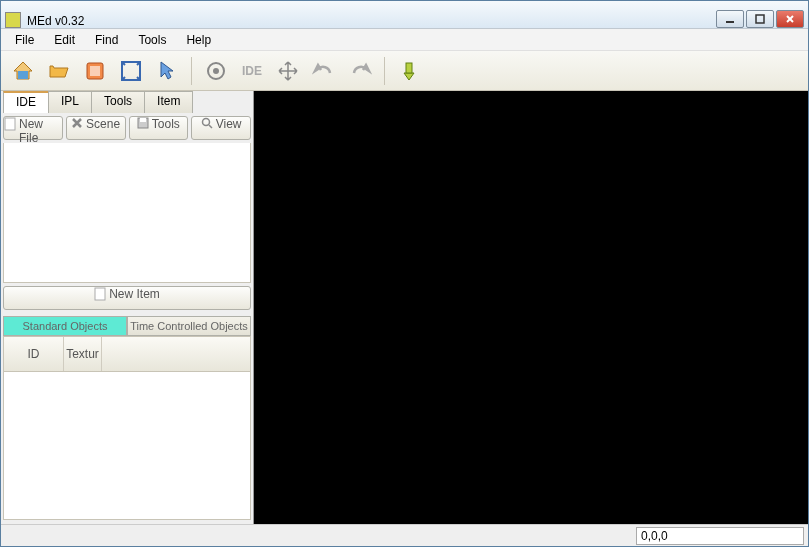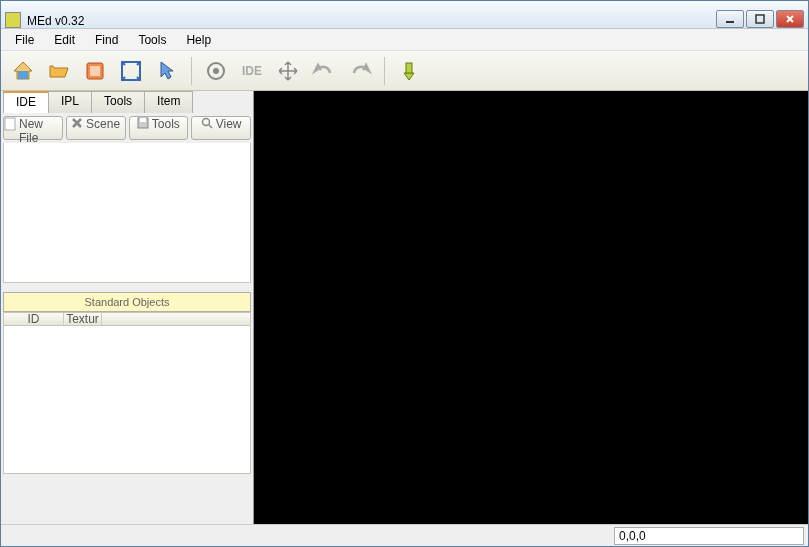--- a/index.html
+++ b/index.html
@@ -83,36 +83,36 @@
     border:1px solid #c8c4b6; border-top:none; background:#fff;
   }
   .listbox.tall { height:140px;}
   .listbox.short { height:148px;}
   .sub-tabs { display:flex; margin-top:3px;}
   .sub-tab {
     flex:1; text-align:center; padding:3px 2px;
     border:1px solid #b0b0a8; background:linear-gradient(#f4f2ea,#e4e2d6);
     color:#666; cursor:default; font-size:11px;
   }
-  .sub-tab.active { background:#fef9c3;}
+  .sub-tab.active { background:#5eead4;}
   .cols-head {
-    display:flex; height:14px; border:1px solid #c8c4b6;
+    display:flex; height:36px; border:1px solid #c8c4b6;
     background: linear-gradient(#fbfaf5,#e8e6da); color:#555;
   }
   .cols-head span{ border-right:1px solid #d0ccc0; display:flex;align-items:center;justify-content:center;}
   .viewport {
     flex:1; background:#000; margin:0; border-left:1px solid #999;
   }
   .statusbar {
     height:22px; background:#efefef; border-top:1px solid #ccc;
     display:flex; align-items:center; padding:0 4px;
   }
   .status-left{flex:1;}
   .status-field{
-    width:190px; height:18px; border:1px solid #aaa; background:#fff;
+    width:168px; height:18px; border:1px solid #aaa; background:#fff;
     padding:1px 4px; display:flex; align-items:center;
   }
 </style>
 </head>
 <body>
 
 <div class="window">
 
   <div class="titlebar">
     <div class="app-icon"></div>
@@ -246,24 +246,31 @@
               <circle cx="5" cy="5" r="3.5" fill="none" stroke="#888" stroke-width="1.5"></circle>
               <line x1="8" y1="8" x2="11" y2="11" stroke="#888" stroke-width="1.5"></line>
             </svg>
           <span>View</span>
         </div>
       </div>
 
       <div class="listbox tall"></div>
 
       <div class="btn-row">
+        <div class="sbtn">
+          <svg width="12" height="14">
+              <rect x="1" y="1" width="10" height="12" fill="#fff" stroke="#aaa"></rect>
+            </svg>
+          <span>New Item</span>
+        </div>
       </div>
 
       <div class="sub-tabs">
         <div class="sub-tab active">Standard Objects</div>
+        <div class="sub-tab">Time Controlled Objects</div>
       </div>
 
       <div class="cols-head">
         <span style="width:60px">ID</span>
         <span style="width:38px;overflow:hidden">Textur</span>
       </div>
       <div class="listbox short"></div>
 
     </div>
 

